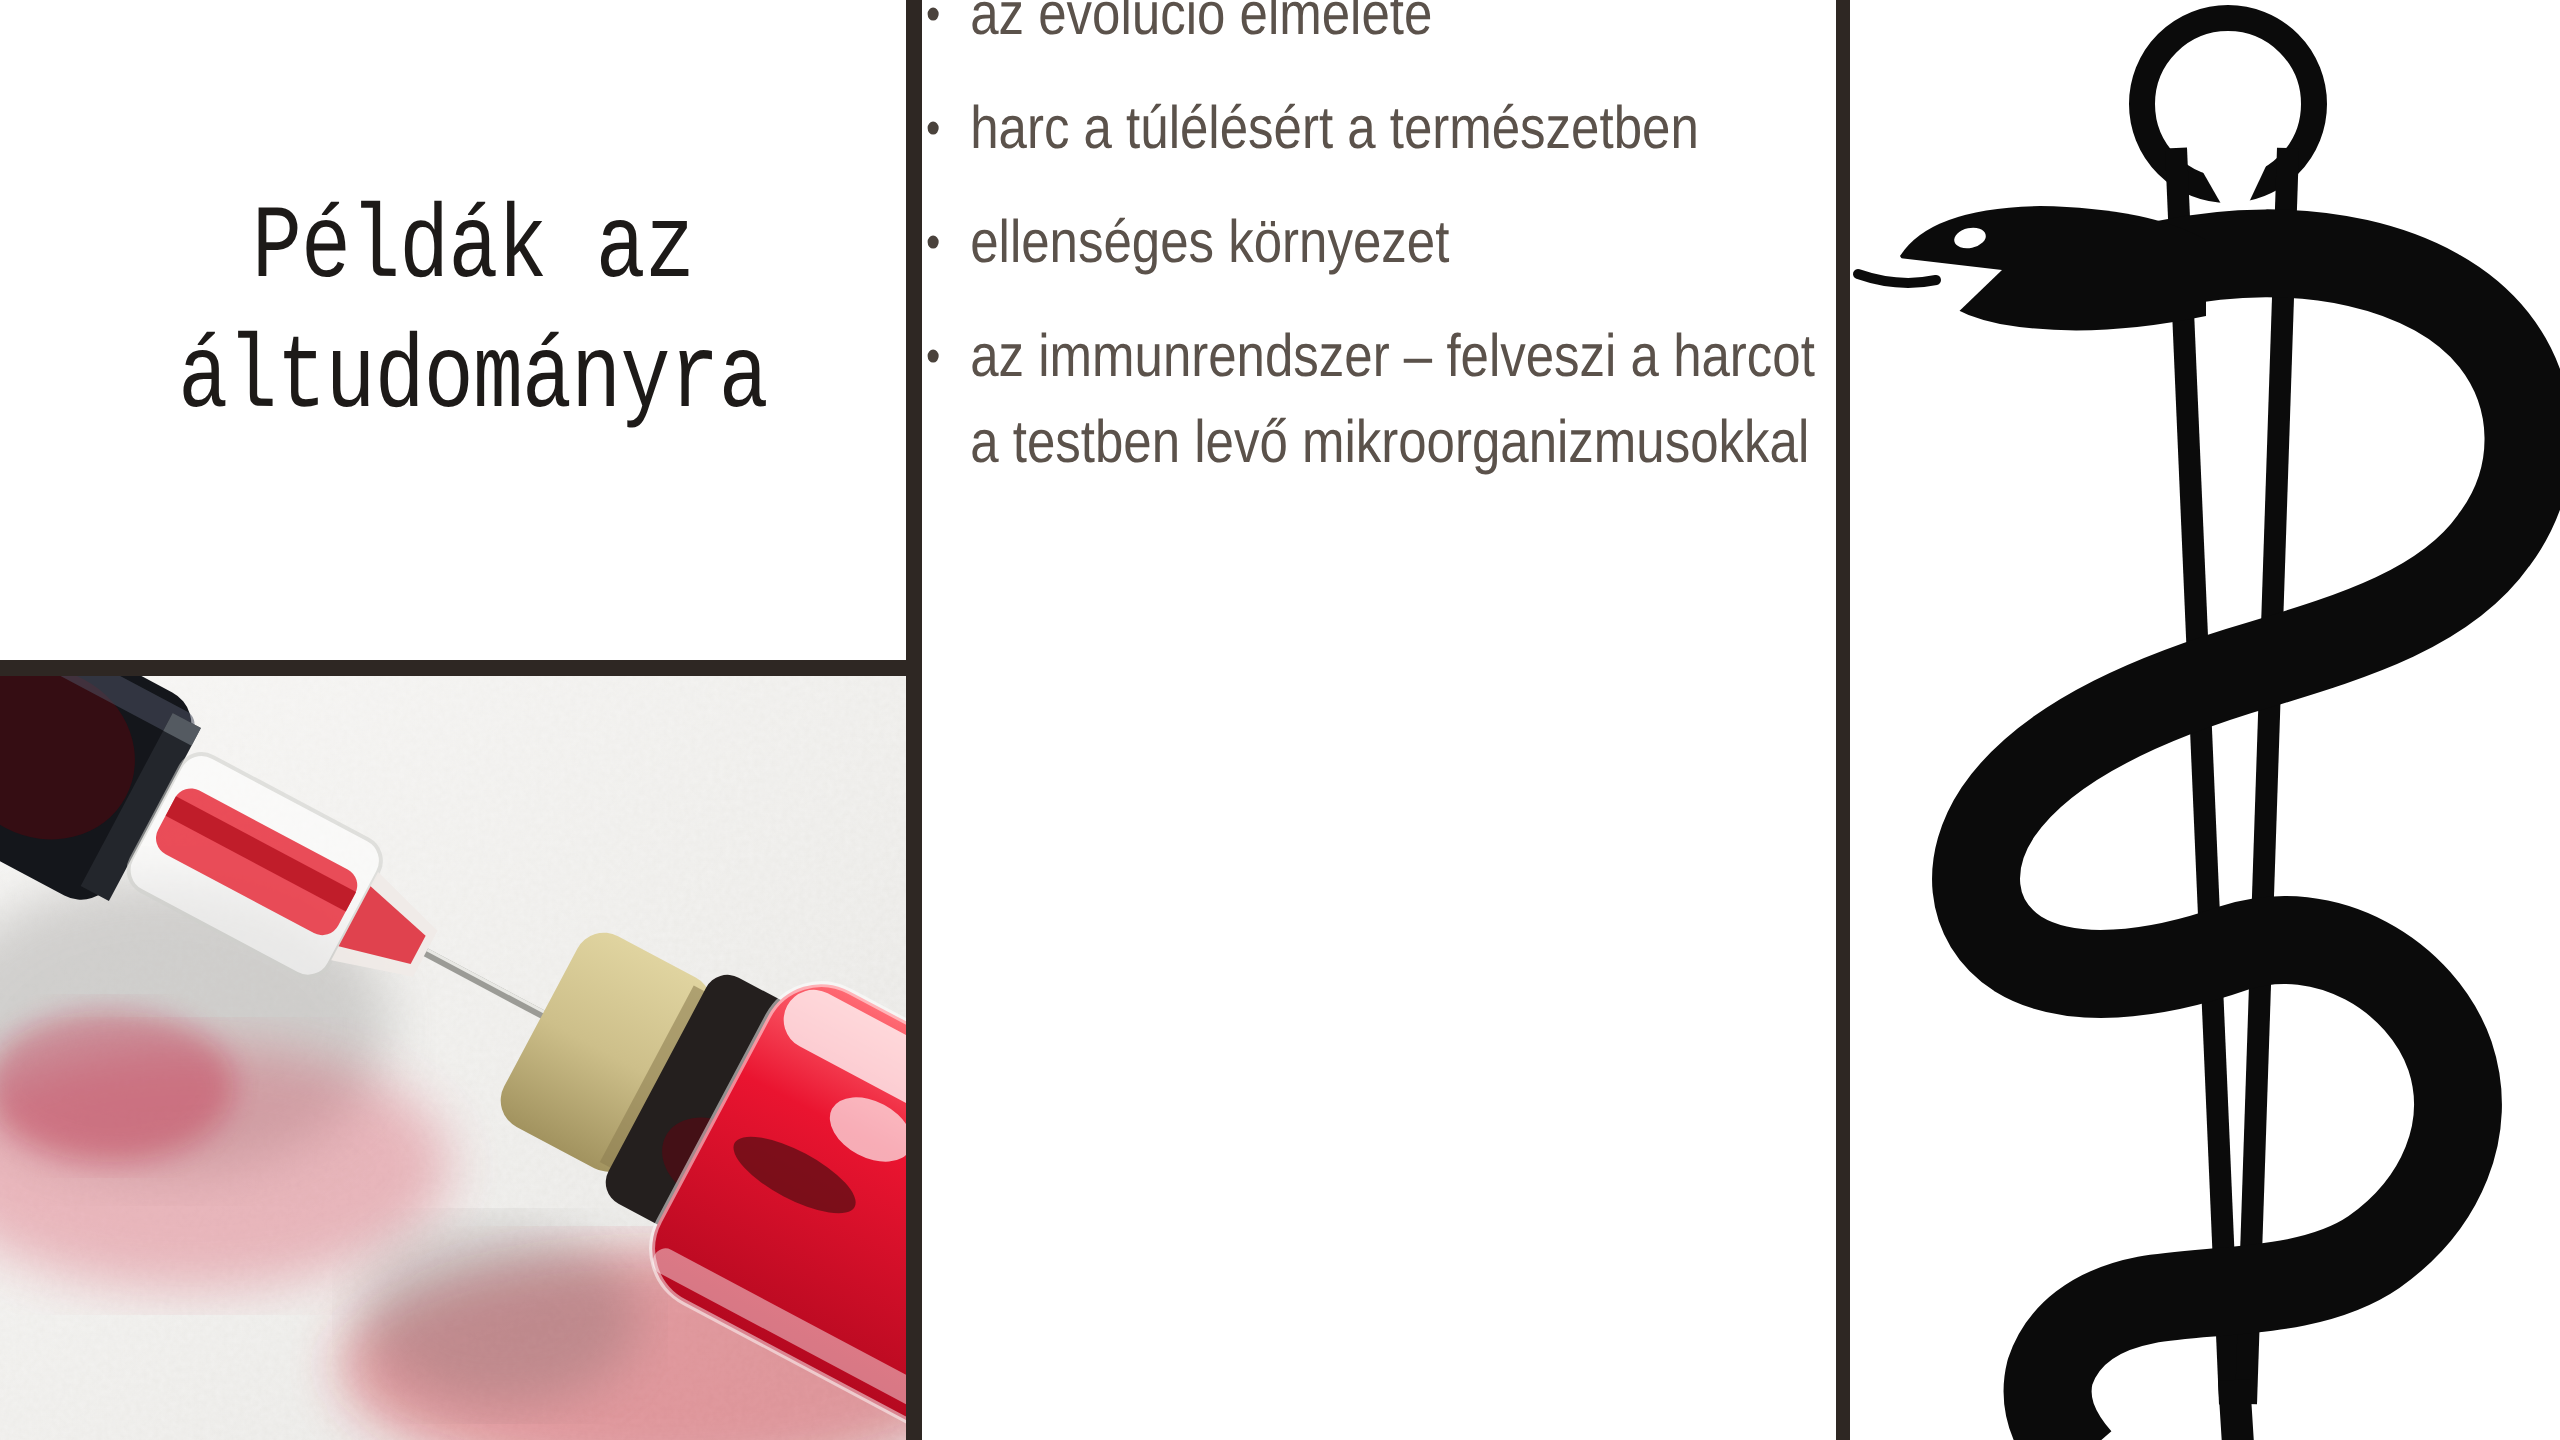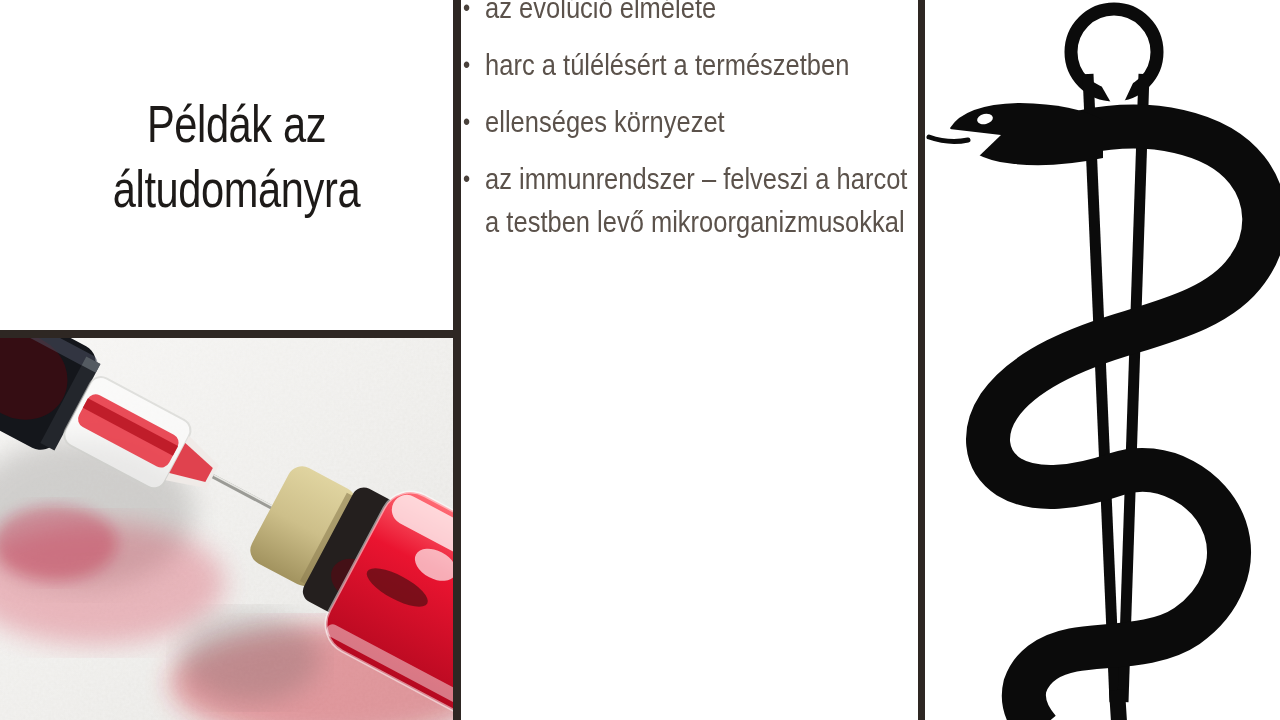--- a/index.html
+++ b/index.html
@@ -1,21 +1,21 @@
 <!DOCTYPE html>
 <html><head>
 <meta charset="utf-8">
 <style>
   html,body{margin:0;padding:0;background:#fff;}
   .slide{
     position:relative;width:1280px;height:720px;background:#fff;
     overflow:hidden;font-family:"Liberation Sans",sans-serif;
   }
   
-  .left-panel{position:absolute;left:0;top:0;width:405px;height:330px;background:#fff;}
+  .left-panel{position:absolute;left:0;top:0;width:405px;height:330px;background:#fff;font-family:Liberation Mono, monospace;}
   .title{
     position:absolute;left:10px;top:92px;width:453px;
     text-align:center;color:#1d1a18;font-size:52px;line-height:65px;font-weight:300;
     transform:scaleX(0.80);transform-origin:50% 0;letter-spacing:-0.5px;
   }
   
   .h-divider{position:absolute;left:0;top:330px;width:461px;height:8px;background:#2e2723;}
   .v-divider-1{position:absolute;left:453px;top:0;width:8px;height:720px;background:#2e2723;}
   .v-divider-2{position:absolute;left:918px;top:0;width:7px;height:720px;background:#2e2723;}
   

